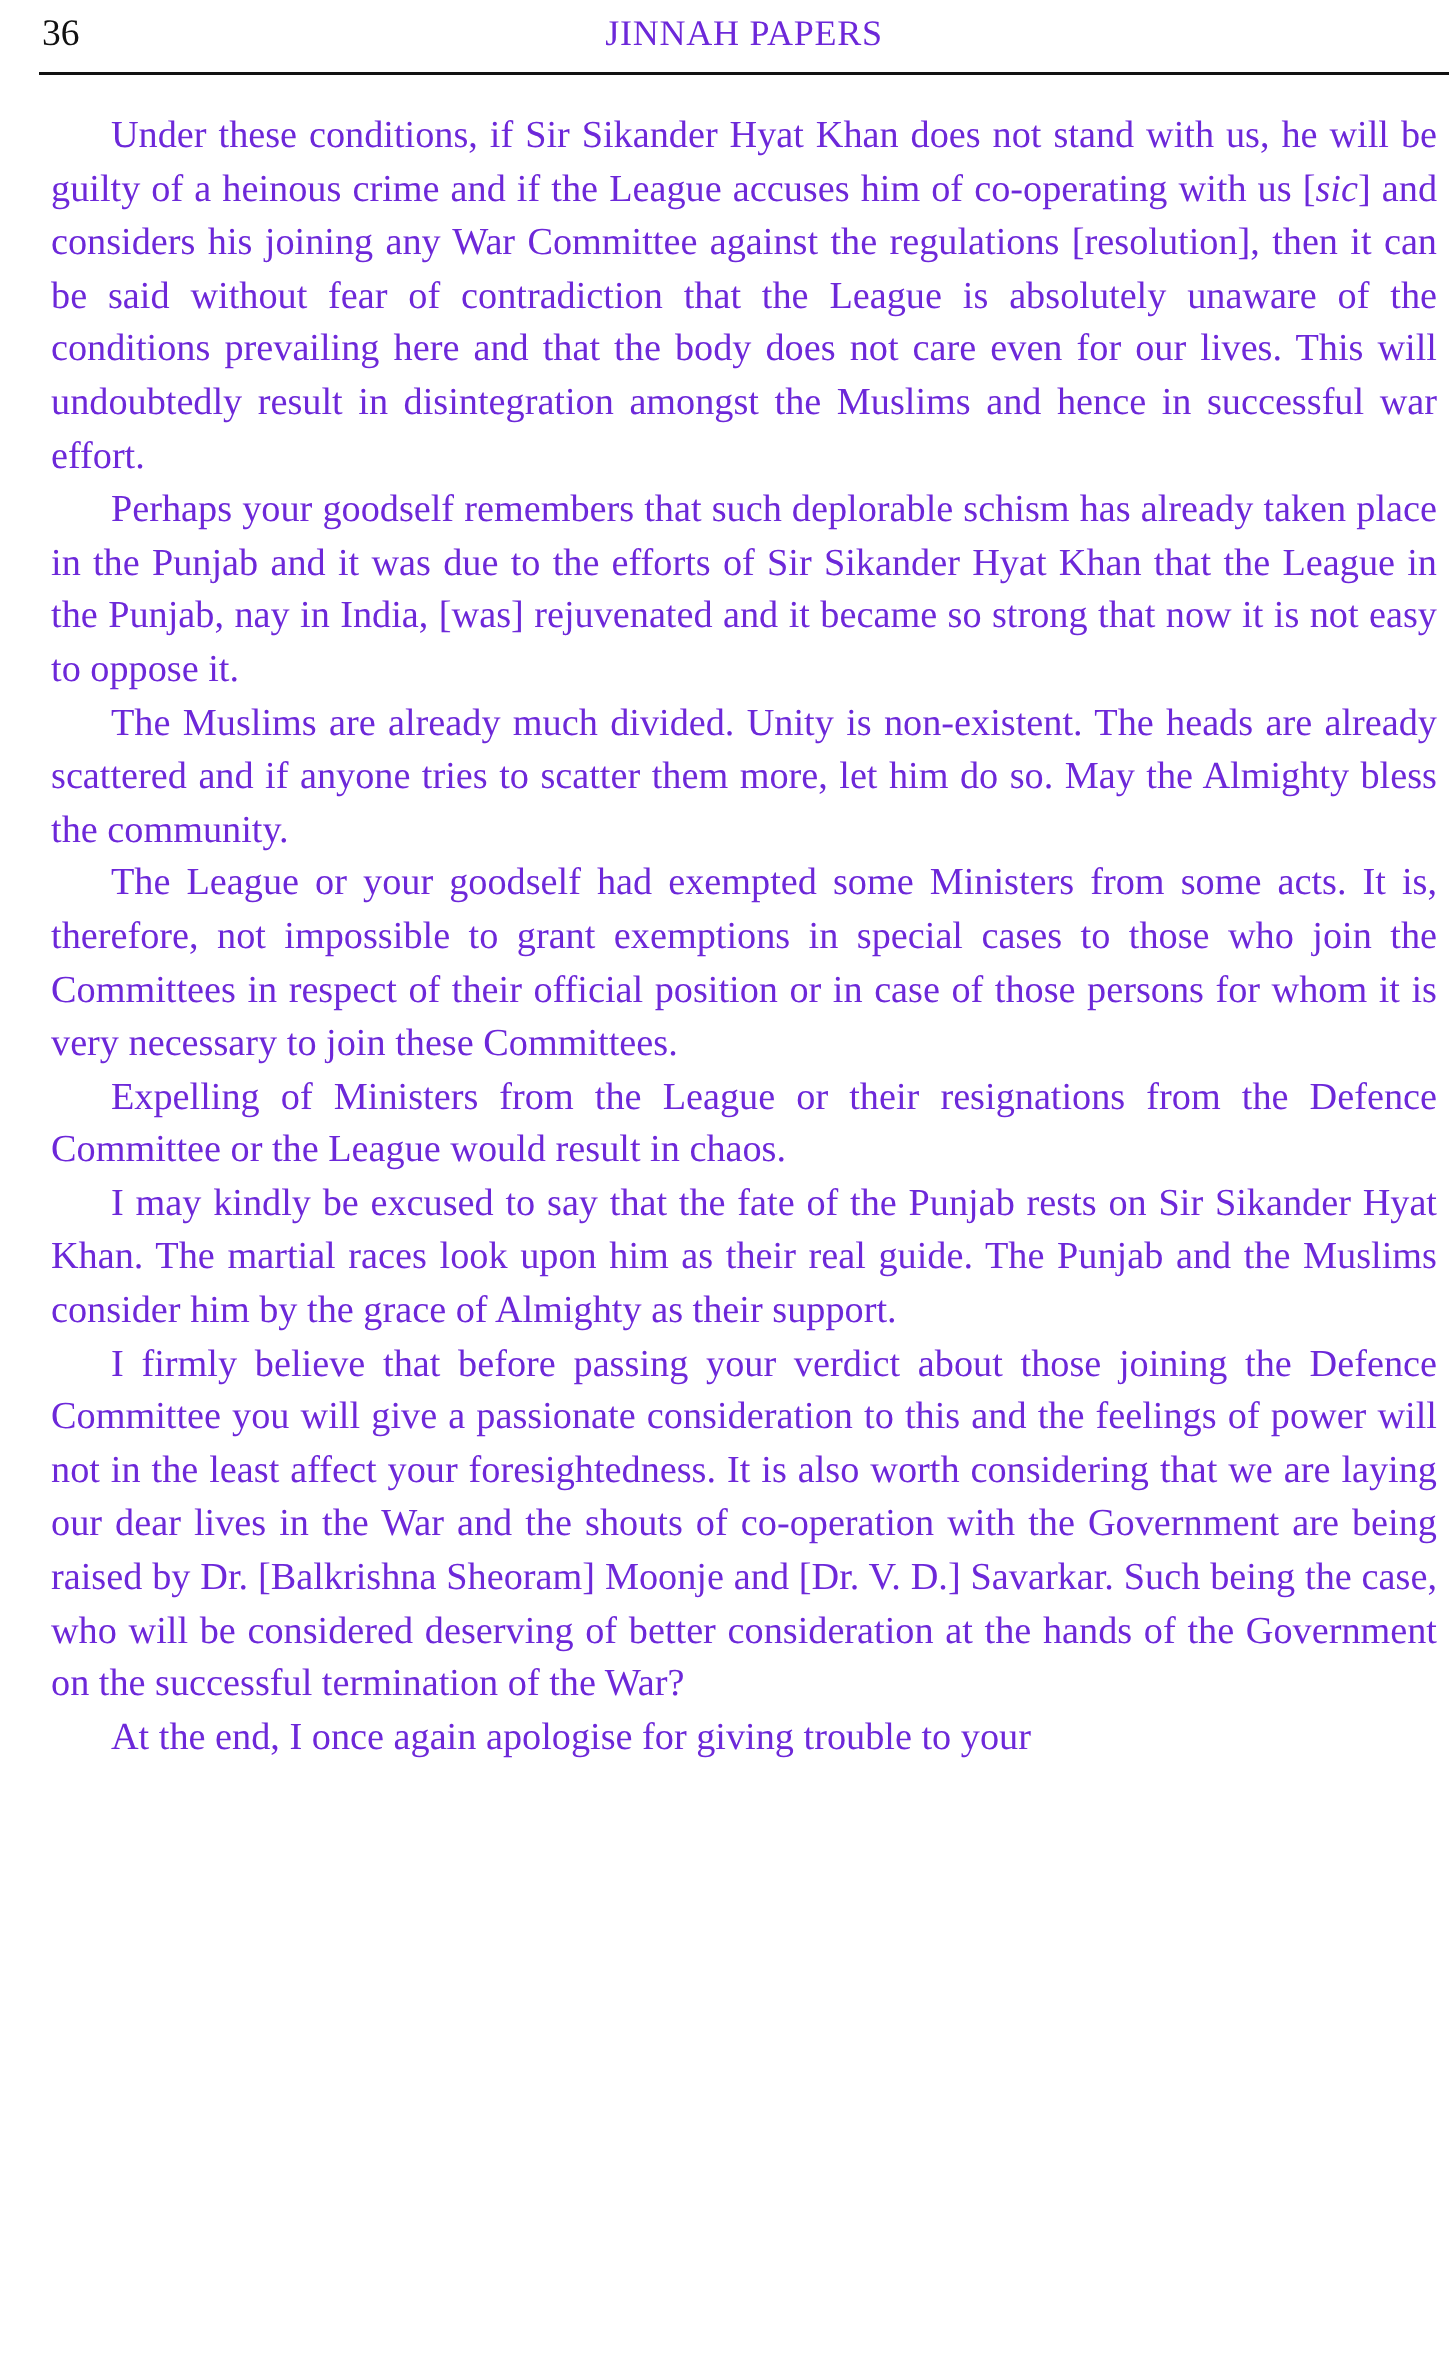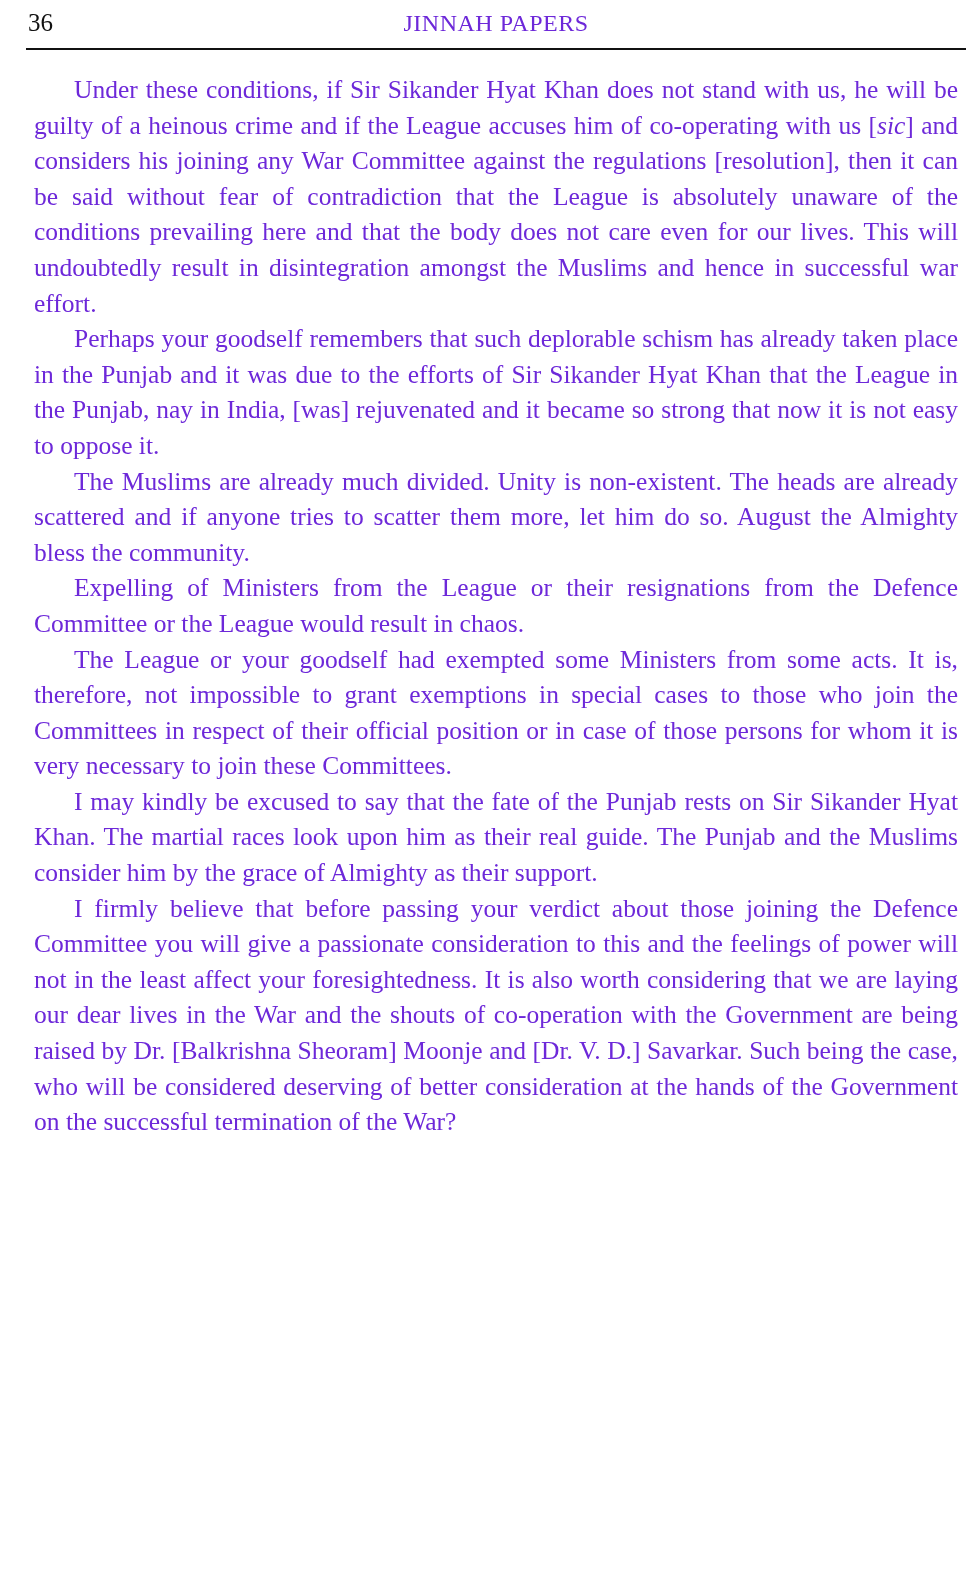--- a/index.html
+++ b/index.html
@@ -77,20 +77,21 @@
   <div class="header">
     <div class="folio">36</div>
     <div class="running-head">JINNAH PAPERS</div>
   </div>
 
   <div class="rule"></div>
 
   <div class="body-text">
     <p>Under these conditions, if Sir Sikander Hyat Khan does not stand with us, he will be guilty of a heinous crime and if the League accuses him of co-operating with us [<em>sic</em>] and considers his joining any War Committee against the regulations [resolution], then it can be said without fear of contradiction that the League is absolutely unaware of the conditions prevailing here and that the body does not care even for our lives. This will undoubtedly result in disintegration amongst the Muslims and hence in successful war effort.</p>
     <p>Perhaps your goodself remembers that such deplorable  schism has already taken place in the Punjab and it was  due to the efforts of Sir Sikander Hyat Khan that the League in the Punjab, nay in India, [was] rejuvenated and it  became so strong that now it is not easy to oppose it.</p>
-    <p>The Muslims are already much divided. Unity is non-existent. The heads are already scattered and if anyone tries to scatter them more, let him do so. August the Almighty bless the community.</p>
+    <p>The Muslims are already much divided. Unity is non-existent. The heads are already scattered and if anyone tries to scatter them more, let him do so. May the Almighty bless the community.</p>
+    <p>The League or your goodself had exempted some Ministers from some acts. It is, therefore, not impossible to grant exemptions in special cases to those who join the Committees in respect of their official position or in case of those persons for whom it is very necessary to join these Committees.</p>
     <p>Expelling of Ministers from the League or their resignations from the Defence Committee or the League would result in chaos.</p>
-    <p>The League or your goodself had exempted some Ministers from some acts. It is, therefore, not impossible to grant exemptions in special cases to those who join the Committees in respect of their official position or in case of those persons for whom it is very necessary to join these Committees.</p>
     <p>I may kindly be excused to say that the fate of the Punjab rests on Sir Sikander Hyat Khan. The martial races look upon him as their real guide. The Punjab and the Muslims consider him by the grace of Almighty as their support.</p>
     <p>I firmly believe that before passing your verdict about those joining the Defence Committee you will give a passionate consideration to this and the feelings of power will not in the least affect your foresightedness. It is also worth considering that we are laying our dear lives in the War and the shouts of co-operation with the Government are being raised by Dr. [Balkrishna Sheoram] Moonje and [Dr. V. D.] Savarkar. Such being the case, who will be considered deserving of better consideration at the hands of the Government on the successful termination of the War?</p>
+    <p>At the end, I once again apologise for giving trouble to your</p>
   </div>
 
 </div>
 
 </body></html>

